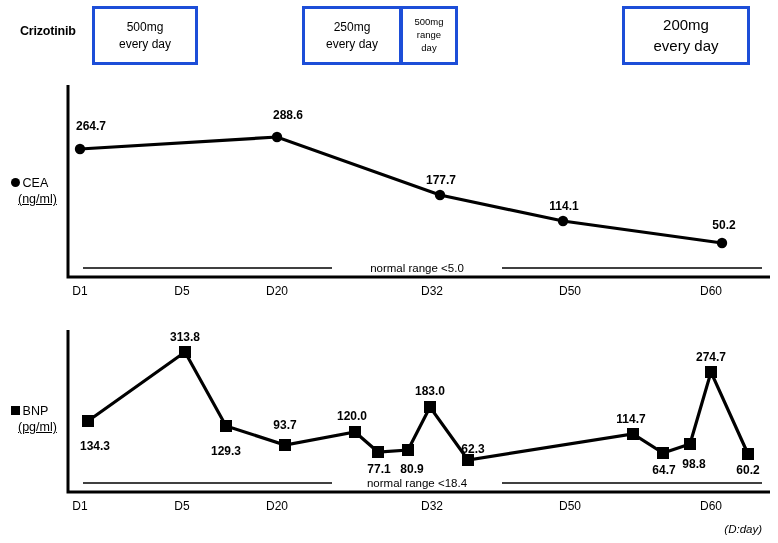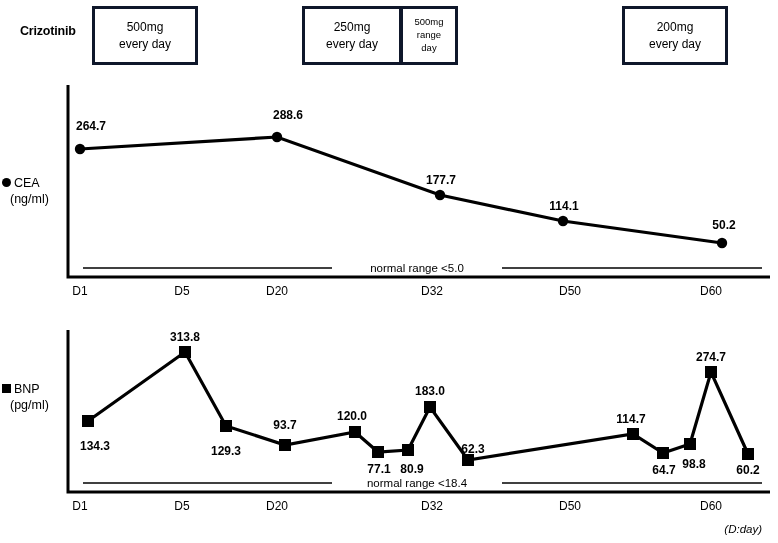--- a/index.html
+++ b/index.html
@@ -25,40 +25,40 @@
   #drug-name-label {
     position: absolute;
     left: 6px; top: 24px;
     font-size: 12.5px;
     font-weight: bold;
     letter-spacing: -0.2px;
   }
   .dose-box {
     position: absolute;
     box-sizing: border-box;
-    border: 3px solid #0f172a;
+    border: 3px solid #1d4ed8;
     background: #fff;
     display: flex;
     align-items: center;
     justify-content: center;
     text-align: center;
     line-height: 1.35;
   }
   .dose-box .dose-text { display: block; }
   .dose-line { display: block; white-space: nowrap; }
 
   #dose-box-1 { left: 78px;  top: 6px; width: 106px; height: 59px; font-size: 12px; }
   #dose-box-2 { left: 288px; top: 6px; width: 100px; height: 59px; font-size: 12px; text-align: center; }
   #dose-box-3 { left: 386px; top: 6px; width: 58px;  height: 59px; font-size: 9.5px; }
-  #dose-box-4 { left: 608px; top: 6px; width: 106px; height: 59px; font-size: 12px; }
+  #dose-box-4 { left: 608px; top: 6px; width: 128px; height: 59px; font-size: 15px; }
 
   
-  .panel { position: absolute; left: 0; width: 778px; }
+  .panel { position: absolute; left: 0; width: 778px; text-align: center; }
   #cea-panel { top: 78px;  height: 225px; }
-  #bnp-panel { top: 298px; height: 210px; }
+  #bnp-panel { top: 320px; height: 210px; }
 
   .series-legend {
     position: absolute;
     font-size: 12.5px;
     line-height: 1.25;
     white-space: nowrap;
   }
   #cea-legend { left: 2px; top: 98px; }
   #bnp-legend { left: 2px; top: 84px; }
   .legend-marker-dot {
@@ -69,21 +69,21 @@
     vertical-align: 0px;
     margin-right: 3px;
   }
   .legend-marker-square {
     display: inline-block;
     width: 9px; height: 9px;
     background: #000;
     vertical-align: 0px;
     margin-right: 3px;
   }
-  .legend-unit { display: block; margin-left: 8px; }
+  .legend-unit { display: block; margin-left: 16px; text-decoration: underline; }
 
   svg { position: absolute; left: 0; top: 0; overflow: visible; }
   .axis-line { stroke: #000; stroke-width: 3; fill: none; }
   .data-line { stroke: #000; stroke-width: 3.2; fill: none; stroke-linejoin: miter; }
   .range-rule { stroke: #000; stroke-width: 1.6; }
   .pt-dot { fill: #000; }
   .pt-square { fill: #000; }
   .val-label {
     font-family: "Liberation Sans", sans-serif;
     font-size: 12px;

